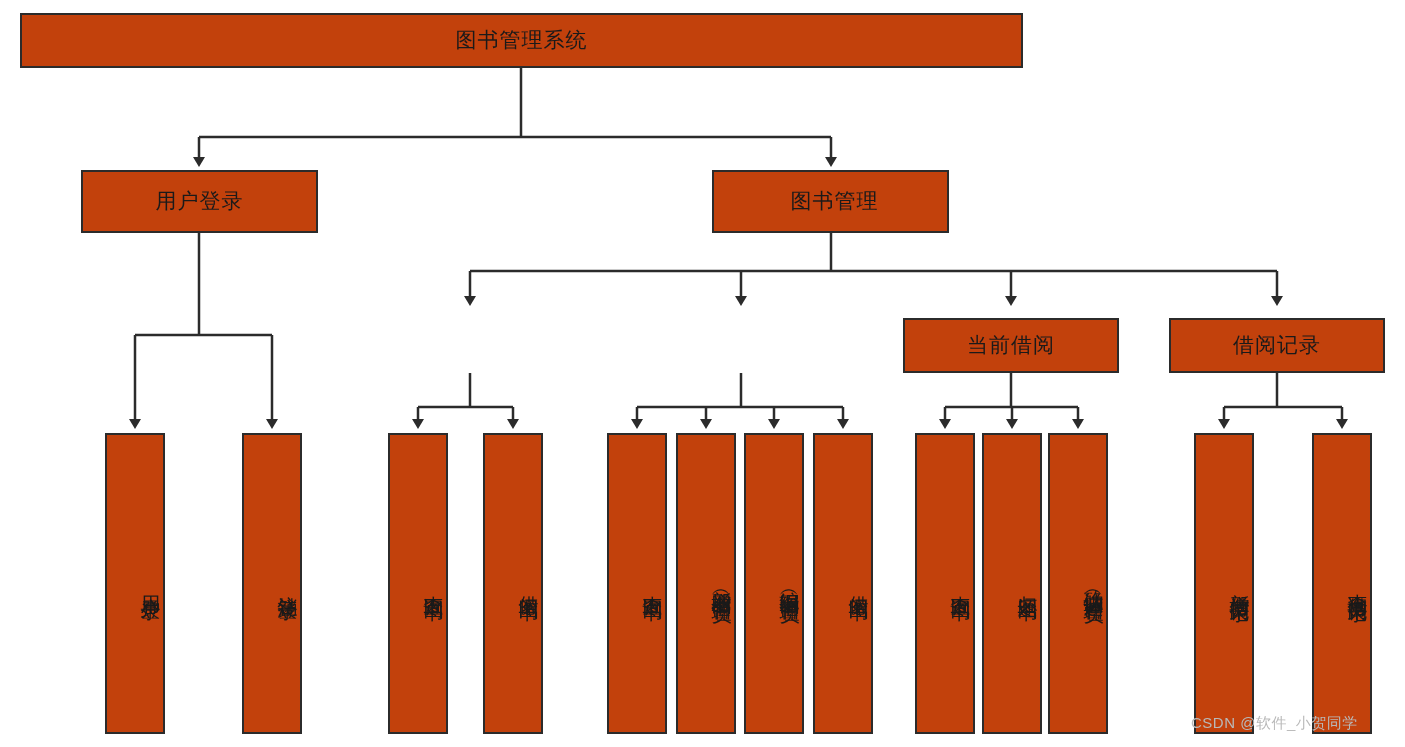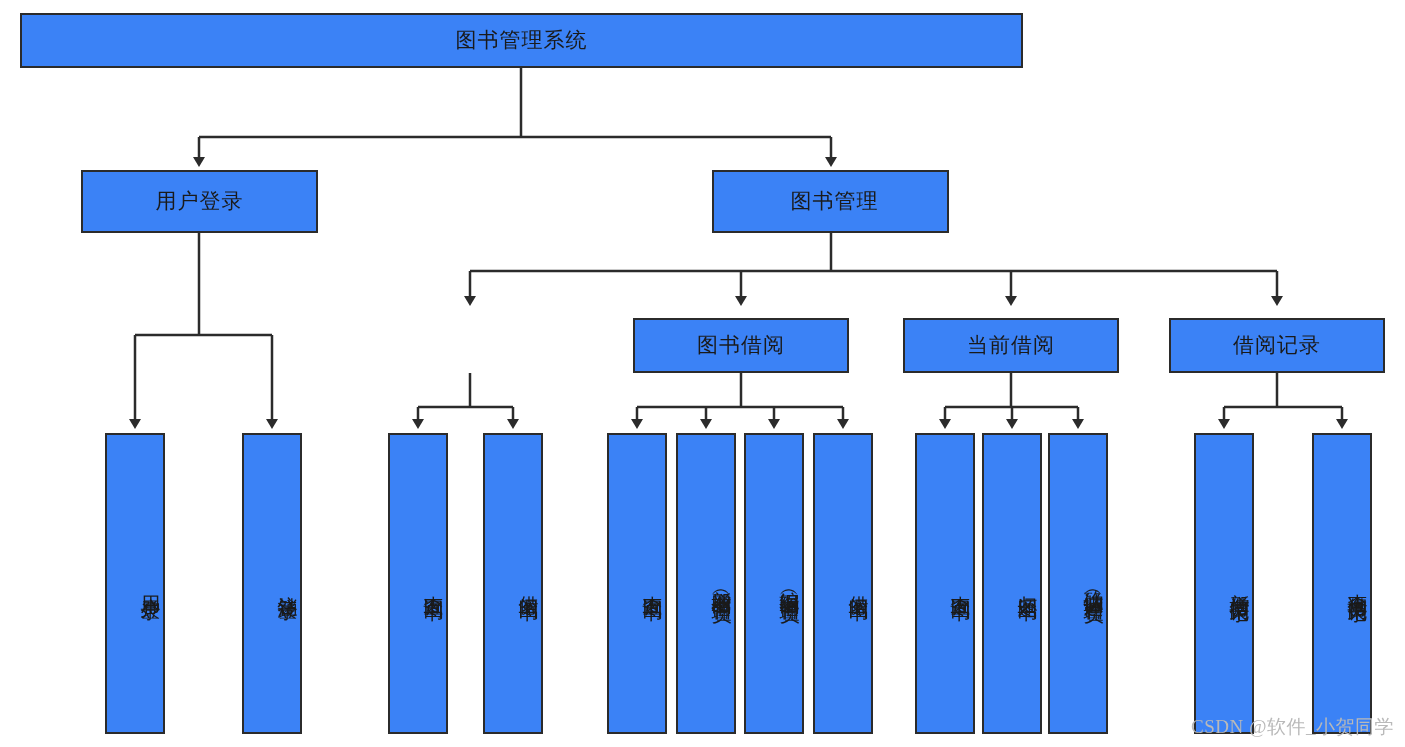--- a/index.html
+++ b/index.html
@@ -19,21 +19,21 @@
     position: absolute;
     left: 0;
     top: 0;
     width: 1405px;
     height: 747px;
   }
   .node {
     position: absolute;
     box-sizing: border-box;
     border: 2.5px solid #2b2b2b;
-    background: #3b82f6;
+    background: #c2410c;
     display: flex;
     align-items: center;
     justify-content: center;
     color: #1a1a1a;
   }
   .node.horiz {
     font-size: 21px;
     letter-spacing: 1px;
     line-height: 1.2;
   }
@@ -45,24 +45,24 @@
     letter-spacing: 2px;
     align-items: flex-start;
     justify-content: center;
     padding-top: 6px;
     padding-bottom: 6px;
     white-space: nowrap;
   }
   .watermark {
     position: absolute;
     color: #b9b9b9;
-    font-size: 19px;
+    font-size: 15px;
     letter-spacing: 0.5px;
     white-space: nowrap;
-    font-family: Liberation Serif, serif;
+    font-family: Liberation Sans, sans-serif;
   }
 </style>
 </head>
 <body>
 
 <div id="canvas">
 
   <svg id="svg-layer" viewBox="0 0 1405 747" xmlns="http://www.w3.org/2000/svg">
     <defs>
       <marker id="arrow" markerWidth="10" markerHeight="12" refX="1" refY="6" orient="auto" markerUnits="userSpaceOnUse">
@@ -111,21 +111,20 @@
       <path d="M1224,407 L1224,420" marker-end="url(#arrow)"></path>
       <path d="M1342,407 L1342,420" marker-end="url(#arrow)"></path>
     </g>
   </svg>
 
   <div class="node horiz" style="left:20px; top:13px; width:1003px; height:55px;">图书管理系统</div>
 
   <div class="node horiz" style="left:81px; top:170px; width:237px; height:63px;">用户登录</div>
   <div class="node horiz" style="left:712px; top:170px; width:237px; height:63px;padding-left:8px;">图书管理</div>
 
-  <div class="node horiz" style="left:633px; top:318px; width:216px; height:55px;">图书借阅</div>
   <div class="node horiz" style="left:1169px; top:318px; width:216px; height:55px;">借阅记录</div>
   <div class="node horiz" style="left:903px; top:318px; width:216px; height:55px;">当前借阅</div>
 
   <div class="node vert" style="left:105px; top:433px; width:60px; height:301px;">用户登录</div>
   <div class="node vert" style="left:242px; top:433px; width:60px; height:301px;">注销登录</div>
 
   <div class="node vert" style="left:388px; top:433px; width:60px; height:301px;">查询图书</div>
   <div class="node vert" style="left:483px; top:433px; width:60px; height:301px;">借阅图书</div>
 
   <div class="node vert" style="left:607px; top:433px; width:60px; height:301px;">查询图书</div>

